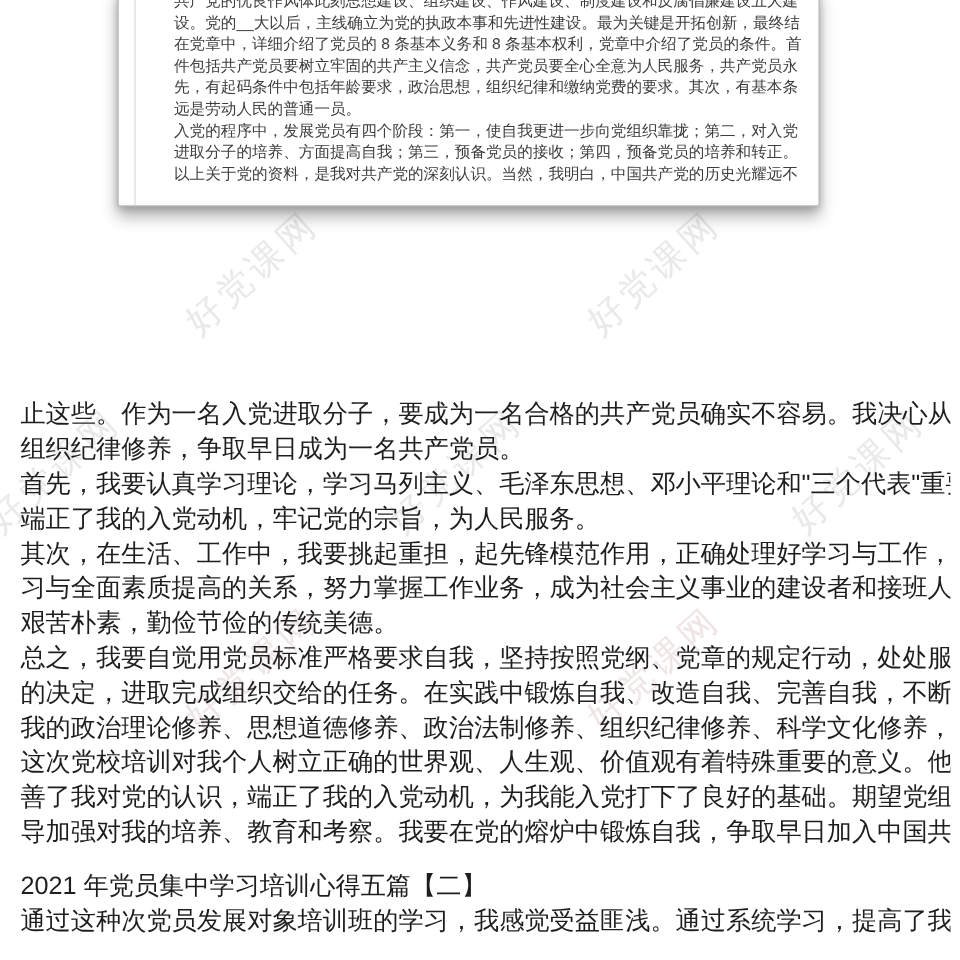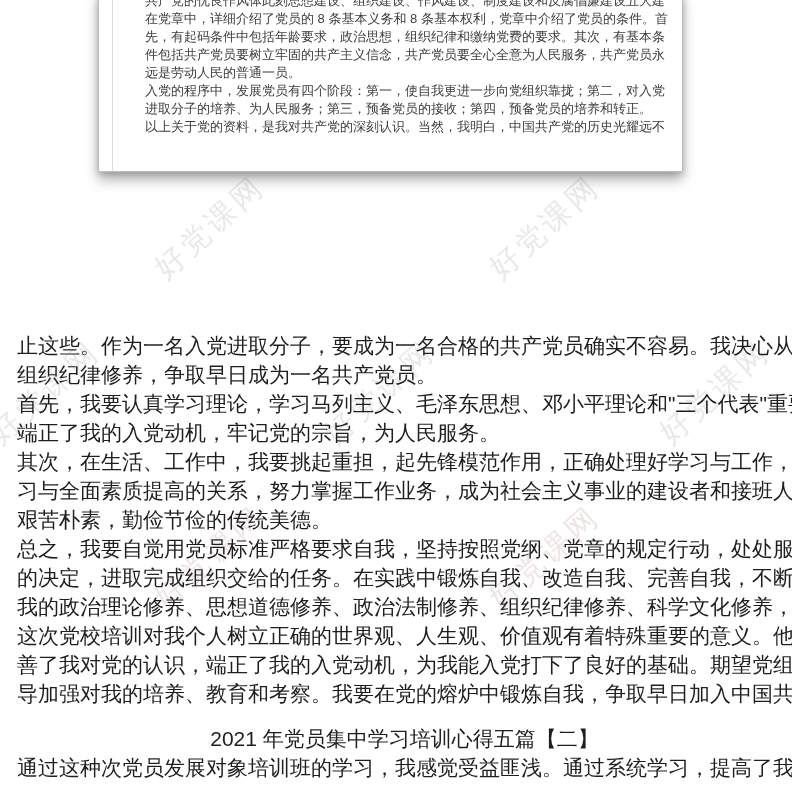--- a/index.html
+++ b/index.html
@@ -76,44 +76,45 @@
     z-index: 1;
     color: #1e1e1e;
   }
   .a-line {
     font-size: 21px;
     line-height: 29px;
     height: 29px;
     white-space: nowrap;
     overflow: hidden;
   }
-  .a-heading { margin-top: 16px; text-align: center; }
+  .a-heading { margin-top: 16px; }
 </style>
 </head>
 <body>
 
 <div class="wm-layer">
   <span class="wm gray" style="left:142px; top:207px;">好党课网</span>
   <span class="wm gray" style="left:477px; top:207px;">好党课网</span>
   <span class="wm gray" style="left:-23px; top:372px;">好党课网</span>
   <span class="wm gray" style="left:312px; top:372px;">好党课网</span>
   <span class="wm gray" style="left:647px; top:372px;">好党课网</span>
   <span class="wm warm" style="left:142px; top:537px;">好党课网</span>
   <span class="wm warm" style="left:477px; top:537px;">好党课网</span>
 </div>
 
 <div class="doc-shot">
   <div class="page-edge"></div>
   <div class="shot-line">共产党的优良作风体此刻思想建设、组织建设、作风建设、制度建设和反腐倡廉建设五大建</div>
+  <div class="shot-line">设。党的__大以后，主线确立为党的执政本事和先进性建设。最为关键是开拓创新，最终结</div>
   <div class="shot-line">在党章中，详细介绍了党员的 8 条基本义务和 8 条基本权利，党章中介绍了党员的条件。首</div>
+  <div class="shot-line">件包括共产党员要树立牢固的共产主义信念，共产党员要全心全意为人民服务，共产党员永</div>
   <div class="shot-line">先，有起码条件中包括年龄要求，政治思想，组织纪律和缴纳党费的要求。其次，有基本条</div>
-  <div class="shot-line">件包括共产党员要树立牢固的共产主义信念，共产党员要全心全意为人民服务，共产党员永</div>
   <div class="shot-line">远是劳动人民的普通一员。</div>
   <div class="shot-line">入党的程序中，发展党员有四个阶段：第一，使自我更进一步向党组织靠拢；第二，对入党</div>
-  <div class="shot-line">进取分子的培养、为人民服务；第三，预备党员的接收；第四，预备党员的培养和转正。</div>
+  <div class="shot-line">进取分子的培养、方面提高自我；第三，预备党员的接收；第四，预备党员的培养和转正。</div>
   <div class="shot-line">以上关于党的资料，是我对共产党的深刻认识。当然，我明白，中国共产党的历史光耀远不</div>
 </div>
 
 <main class="article">
   <div class="a-line">止这些。作为一名入党进取分子，要成为一名合格的共产党员确实不容易。我决心从以下几</div>
   <div class="a-line">组织纪律修养，争取早日成为一名共产党员。</div>
   <div class="a-line">首先，我要认真学习理论，学习马列主义、毛泽东思想、邓小平理论和"三个代表"重要思想，</div>
   <div class="a-line">端正了我的入党动机，牢记党的宗旨，为人民服务。</div>
   <div class="a-line">其次，在生活、工作中，我要挑起重担，起先锋模范作用，正确处理好学习与工作，专业学</div>
   <div class="a-line">习与全面素质提高的关系，努力掌握工作业务，成为社会主义事业的建设者和接班人。发扬</div>

